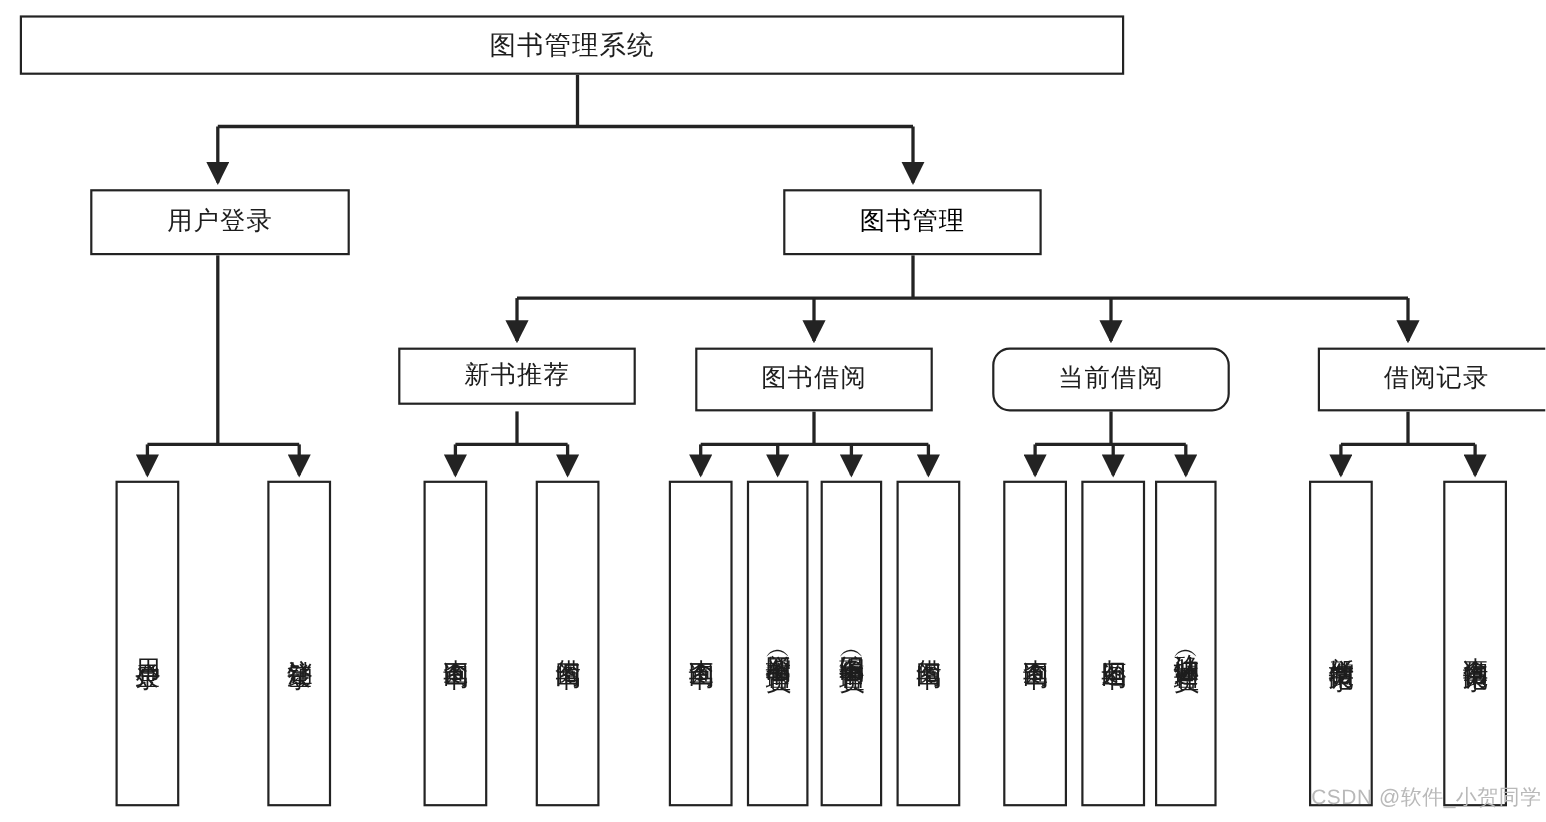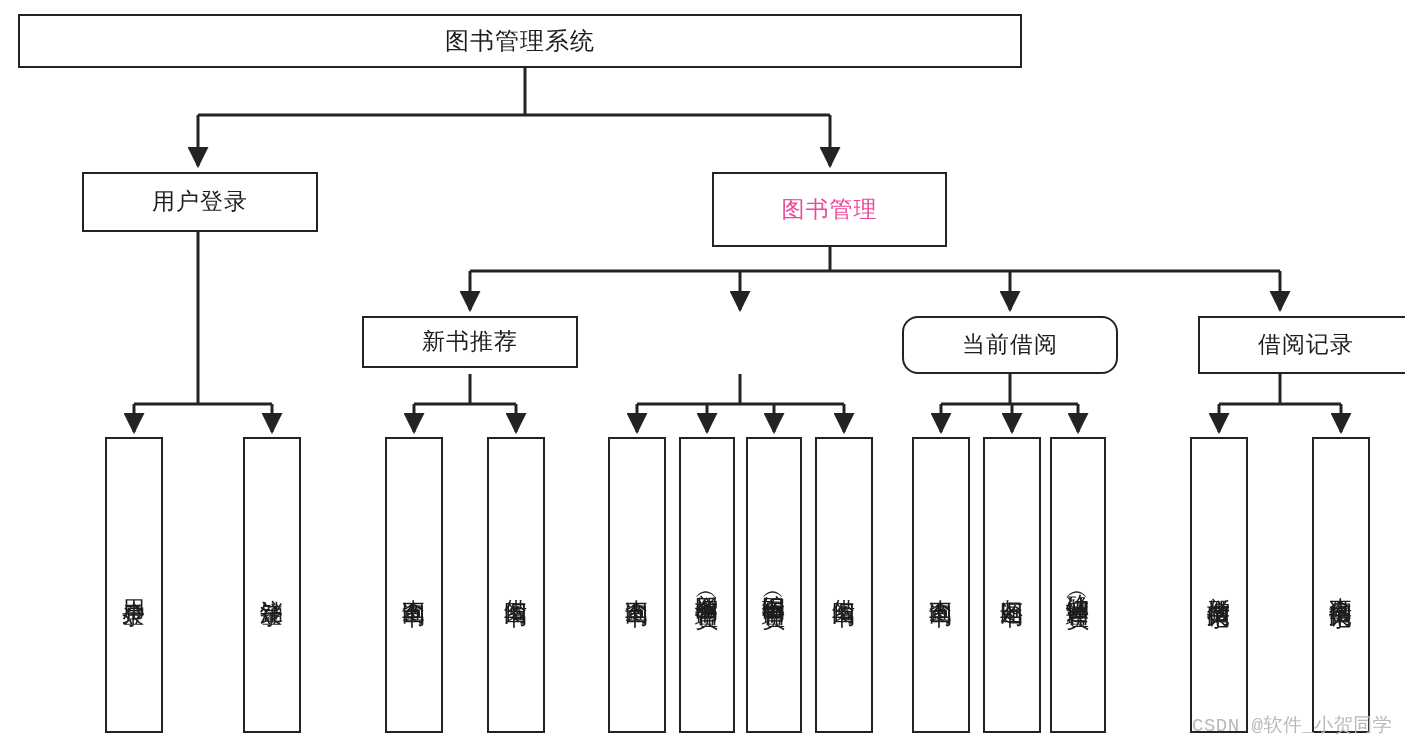--- a/index.html
+++ b/index.html
@@ -55,21 +55,21 @@
     letter-spacing: 2px;
     white-space: nowrap;
     display: block;
   }
   .watermark {
     position: absolute;
     font-size: 19px;
     color: #b9b9b9;
     letter-spacing: 0.5px;
     white-space: nowrap;
-    font-family: Liberation Mono, monospace;
+    font-family: Liberation Sans, sans-serif;
   }
 </style>
 </head>
 <body>
 
 <div id="canvas" style="background: rgb(255, 255, 255);">
 
   <svg class="connectors" viewBox="0 0 1405 747" xmlns="http://www.w3.org/2000/svg">
     <defs>
       <marker id="arrow" viewBox="0 0 10 10" refX="9" refY="5" markerWidth="7" markerHeight="7" orient="auto-start-reverse">
@@ -120,26 +120,29 @@
     </g>
   </svg>
 
   <div class="node horizontal root" style="left: 18px; top: 14px; width: 1004px; height: 54px; border-color: rgb(35, 35, 35); background: rgb(255, 255, 255); color: rgb(29, 29, 29);">
     <span>图书管理系统</span>
   </div>
 
   <div class="node horizontal" style="left: 82px; top: 172px; width: 236px; height: 60px; border-color: rgb(35, 35, 35); background: rgb(255, 255, 255); color: rgb(29, 29, 29);">
     <span>用户登录</span>
   </div>
-  <div class="node horizontal" style="left: 712px; top: 172px; width: 235px; height: 75px; border-color: rgb(35, 35, 35); background: rgb(255, 255, 255); color: #ec4899;">
+  <div class="node horizontal" style="left: 712px; top: 172px; width: 235px; height: 60px; border-color: rgb(35, 35, 35); background: rgb(255, 255, 255); color: #000000;">
     <span>图书管理</span>
   </div>
 
   <div class="node horizontal" style="left: 362px; top: 316px; width: 216px; height: 52px; border-color: rgb(35, 35, 35); background: rgb(255, 255, 255); color: rgb(29, 29, 29);">
     <span>新书推荐</span>
+  </div>
+  <div class="node horizontal" style="left: 632px; top: 316px; width: 216px; height: 58px; border-color: rgb(35, 35, 35); background: rgb(255, 255, 255); color: rgb(29, 29, 29);">
+    <span>图书借阅</span>
   </div>
   <div class="node horizontal" style="left: 902px; top: 316px; width: 216px; height: 58px; border-color: rgb(35, 35, 35); background: rgb(255, 255, 255); color: rgb(29, 29, 29); border-radius: 16px;">
     <span>当前借阅</span>
   </div>
   <div class="node horizontal" style="left: 1180px; top: 316px; width: 216px; height: 58px; border-color: rgb(35, 35, 35); background: rgb(255, 255, 255); color: rgb(29, 29, 29); margin-left: 18px;">
     <span>借阅记录</span>
   </div>
 
   <div class="node leaf" style="left: 105px; top: 437px; width: 58px; height: 296px; border-color: rgb(35, 35, 35); background: rgb(255, 255, 255); color: rgb(29, 29, 29);">
     <span class="vtext">用户登录</span>

